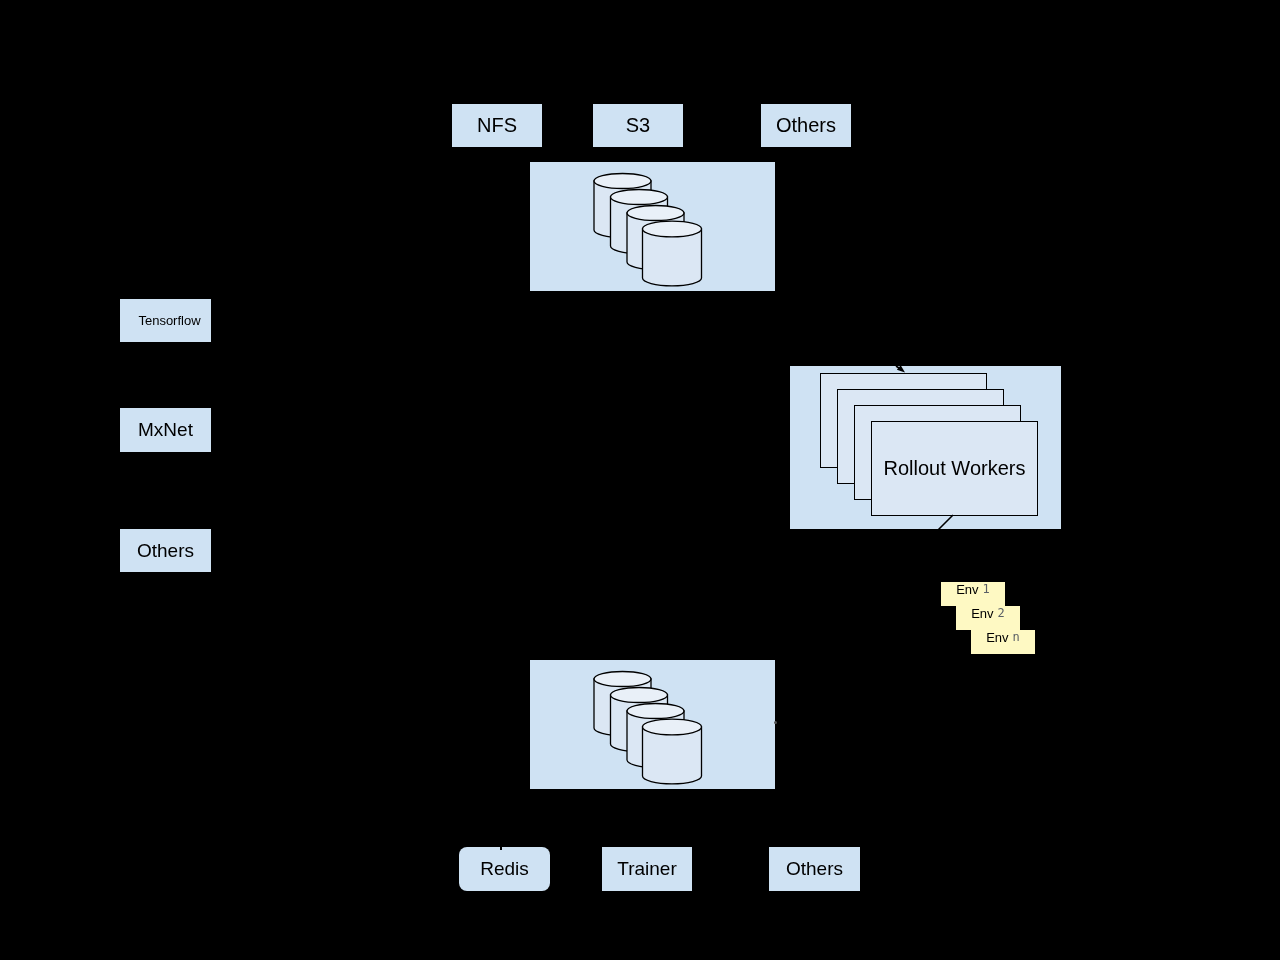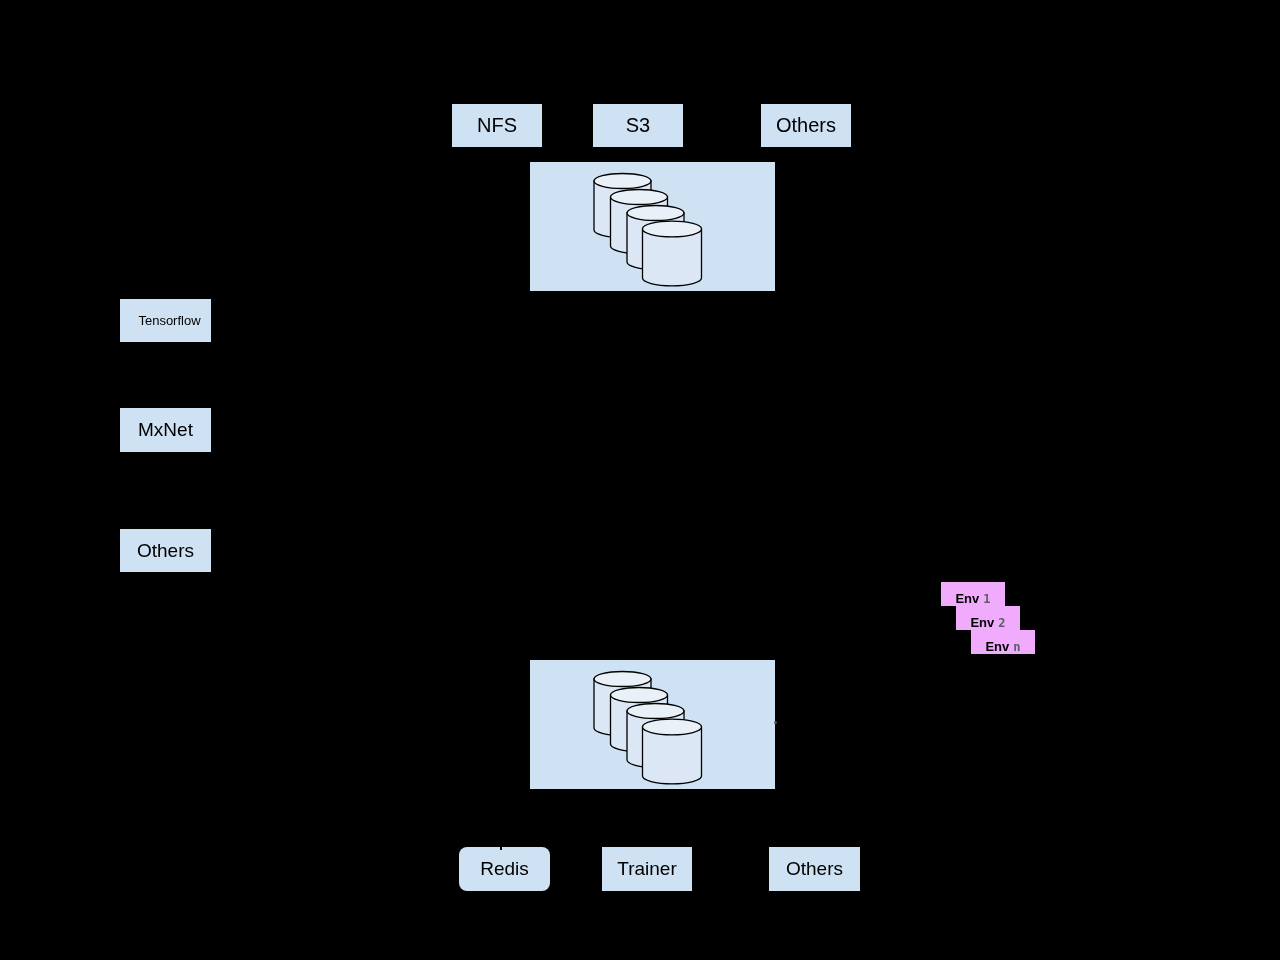--- a/index.html
+++ b/index.html
@@ -36,23 +36,23 @@
     width:167px;height:95px;
     background:#dbe7f4;
     border:1.5px solid #000;
     box-sizing:border-box;
     display:flex;align-items:center;justify-content:center;
     font-size:20px;
   }
   .env{
     position:absolute;
     width:64px;height:24px;
-    background:#f0abfc;
-    display:flex;align-items:flex-end;justify-content:center;
-    font-size:13px;gap:4px;font-weight:bold;
+    background:#fef9c3;
+    display:flex;align-items:flex-start;justify-content:center;
+    font-size:13px;gap:4px;
   }
   .env .mono{
     font-family:"DejaVu Sans Mono", monospace;
     font-size:12px;color:#5a5f66;
   }
   svg{display:block;}
   .overlay{position:absolute;left:0;top:0;pointer-events:none;}
 </style>
 </head>
 <body>
@@ -84,20 +84,26 @@
         </g>
       </g>
     </svg>
   </div>
 
   <div class="node lbl-sm" style="left:120px;top:299px;width:91px;height:43px;">Tensorflow</div>
   <div class="node lbl-lg" style="left:120px;top:408px;width:91px;height:44px;">MxNet</div>
   <div class="node lbl-lg" style="left:120px;top:529px;width:91px;height:43px;">Others</div>
 
 
+  <div class="container" style="left:790px;top:366px;width:271px;height:163px;">
+    <div class="card" style="left:30px;top:7px;"></div>
+    <div class="card" style="left:47px;top:23px;"></div>
+    <div class="card" style="left:64px;top:39px;"></div>
+    <div class="card" style="left:81px;top:55px;">Rollout Workers</div>
+  </div>
 
   <div class="env" style="left:941px;top:582px;">
     <span>Env</span>
       <span class="mono">1</span>
   </div>
   <div class="env" style="left:956px;top:606px;">
     <span>Env</span>
       <span class="mono">2</span>
   </div>
   <div class="env" style="left:971px;top:630px;">

